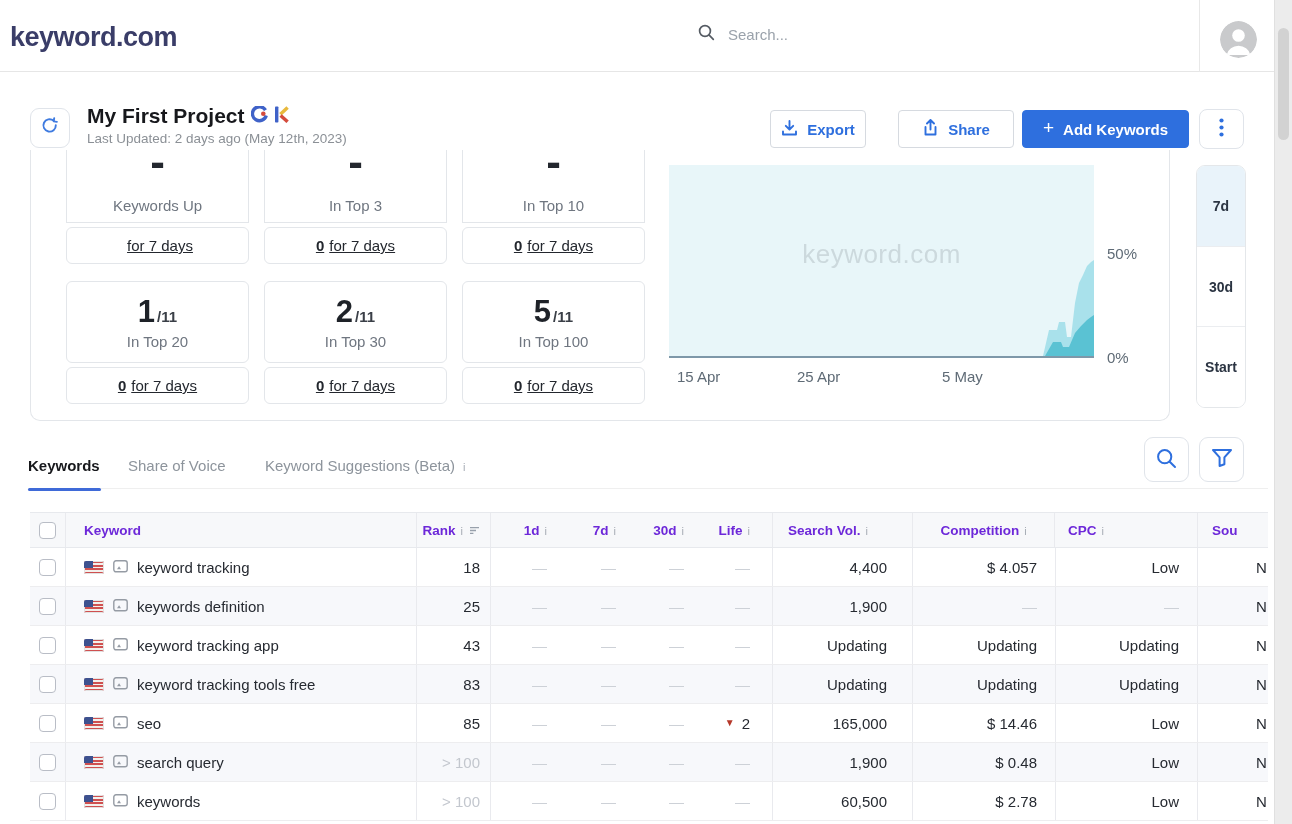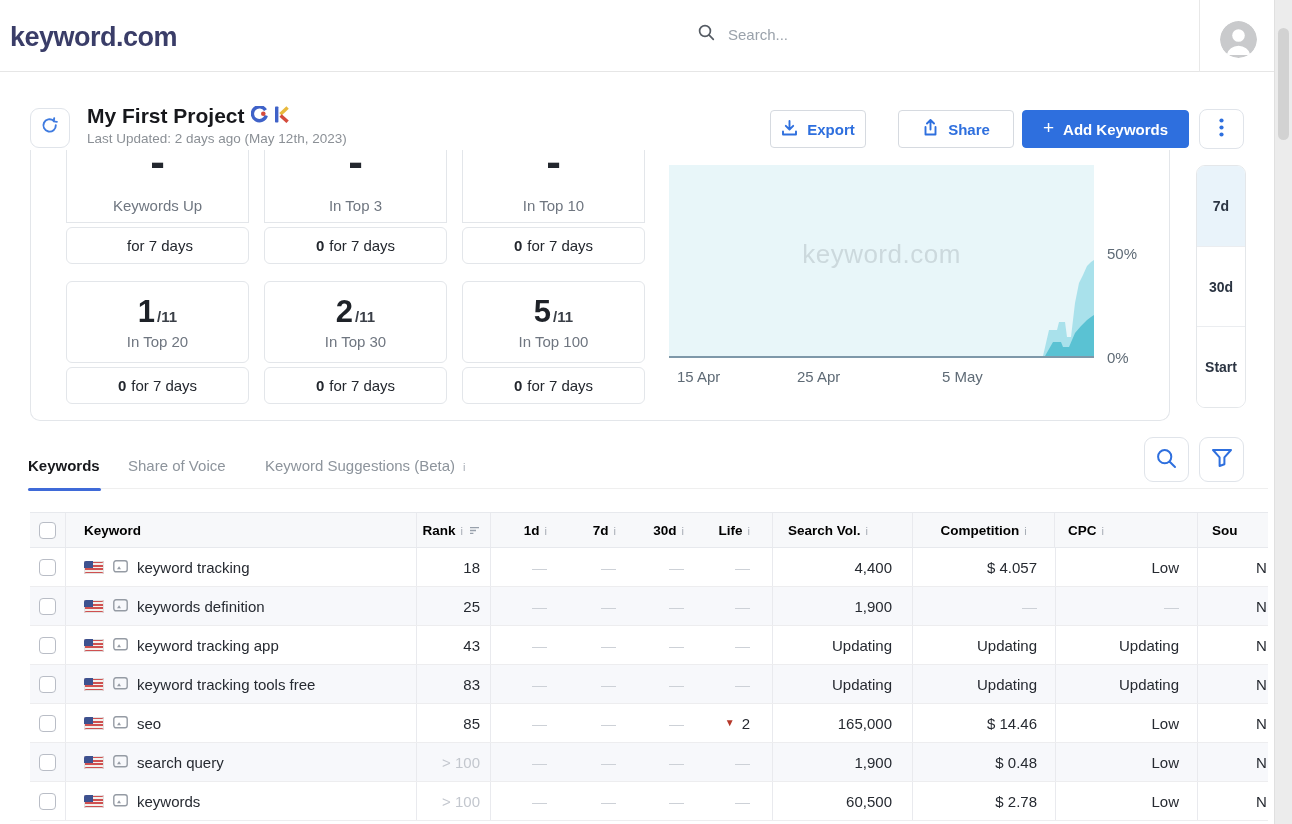--- a/index.html
+++ b/index.html
@@ -47,21 +47,21 @@
     display:flex; flex-direction:column; align-items:center; }
   .stat-card.cut { top:150px; height:73px; border-top:none; border-radius:0; justify-content:space-between;
     padding:5px 0 8px 0; overflow:hidden; }
   .stat-card.full { top:281px; height:82px; justify-content:center; gap:3px; }
   .stat-card .lbl { font-size:15px; color:#6f7680; }
   .stat-card.cut .val { font-size:44px; font-weight:700; line-height:14px; height:13px; overflow:hidden; color:#23272e; }
   .valrow { display:flex; align-items:baseline; }
   .valrow .val { font-size:31px; font-weight:700; color:#1e2228; }
   .valrow .denom { font-size:15px; font-weight:700; color:#3a3f47; margin-left:2px; }
   .stat-sub { position:absolute; width:183px; height:37px; border:1px solid #e3e6ea; border-radius:6px;
-    background:#fff; display:flex; align-items:center; justify-content:center; gap:5px; font-size:15px; color:#23272e; }
+    background:#fff; display:flex; align-items:center; justify-content:center; gap:5px; font-size:15px; color:#23272e;text-decoration:underline; }
   .stat-sub b { font-weight:700; }
   .p0 { left:35px; } .p1 { left:233px; } .p2 { left:431px; }
   .sub-r1 { top:77px; } .sub-r2 { top:217px; }
   
   .overview-card .stat-card.cut { top:0; }
   .overview-card .stat-card.full { top:131px; }
 
   
   .plot { position:absolute; left:638px; top:15px; width:425px; height:193px; background:#e8f6f9;
     border-bottom:2px solid #7e98a9; overflow:hidden; }
@@ -93,30 +93,30 @@
     border-radius:9px; display:flex; align-items:center; justify-content:center; cursor:pointer; }
   .iconbtn.search { left:1144px; } .iconbtn.filter { left:1199px; }
 
   
   .thead { position:absolute; left:30px; top:512px; width:1238px; height:36px; background:#f7f8fa;
     border-top:1px solid #e7e9ed; border-bottom:1px solid #e7e9ed; display:flex; }
   .tbody { position:absolute; left:30px; top:548px; width:1238px; }
   .trow { display:flex; height:39px; border-bottom:1px solid #ededef; background:#fff; cursor:pointer; }
   .trow.alt { background:#f7f8fb; }
   .hcell, .cell { display:flex; align-items:center; overflow:hidden; flex:none; }
-  .hcell { font-size:13.5px; font-weight:700; color:#000000; }
+  .hcell { font-size:13.5px; font-weight:700; color:#6d28d9; }
   .cell { font-size:15px; color:#262a31; }
   .c-cb   { width:36px;  justify-content:center; border-right:1px solid #e9eaee; }
   .c-kw   { width:351px; padding-left:18px; gap:9px; border-right:1px solid #e9eaee; }
   .c-rank { width:74px;  justify-content:flex-end; padding-right:10px; border-right:1px solid #e9eaee; gap:3px; }
   .c-d1   { width:69px;  justify-content:flex-end; padding-right:13px; gap:3px; }
   .c-d7   { width:69px;  justify-content:flex-end; padding-right:13px; gap:3px; }
   .c-d30  { width:77px;  justify-content:flex-end; padding-right:22px; gap:3px; }
   .c-life { width:67px;  justify-content:flex-end; padding-right:22px; gap:3px; border-right:1px solid #e9eaee; }
-  .c-vol  { width:140px; justify-content:flex-end; padding-right:20px; gap:3px; border-right:1px solid #e9eaee; }
+  .c-vol  { width:140px; justify-content:flex-end; padding-right:25px; gap:3px; border-right:1px solid #e9eaee; }
   .c-cpc  { width:143px; justify-content:flex-end; padding-right:18px; gap:3px; border-right:1px solid #e9eaee; }
   .c-comp { width:142px; justify-content:flex-end; padding-right:18px; gap:3px; border-right:1px solid #e9eaee; }
   .c-src  { width:70px;  padding-left:58px; }
   .thead .c-vol { justify-content:flex-start; padding-left:15px; }
   .thead .c-cpc { justify-content:flex-start; padding-left:13px; }
   .thead .c-comp { justify-content:center; padding-right:0; }
   .thead .c-src { padding-left:14px; }
   .cbx { width:17px; height:17px; border:1.6px solid #b9bdc6; border-radius:4px; background:#fff; cursor:pointer; }
   .info::after { content:"i"; font-size:11px; font-weight:400; color:#a6acb5; margin-left:2px; }
   .dash { color:#cdd1d7; }

